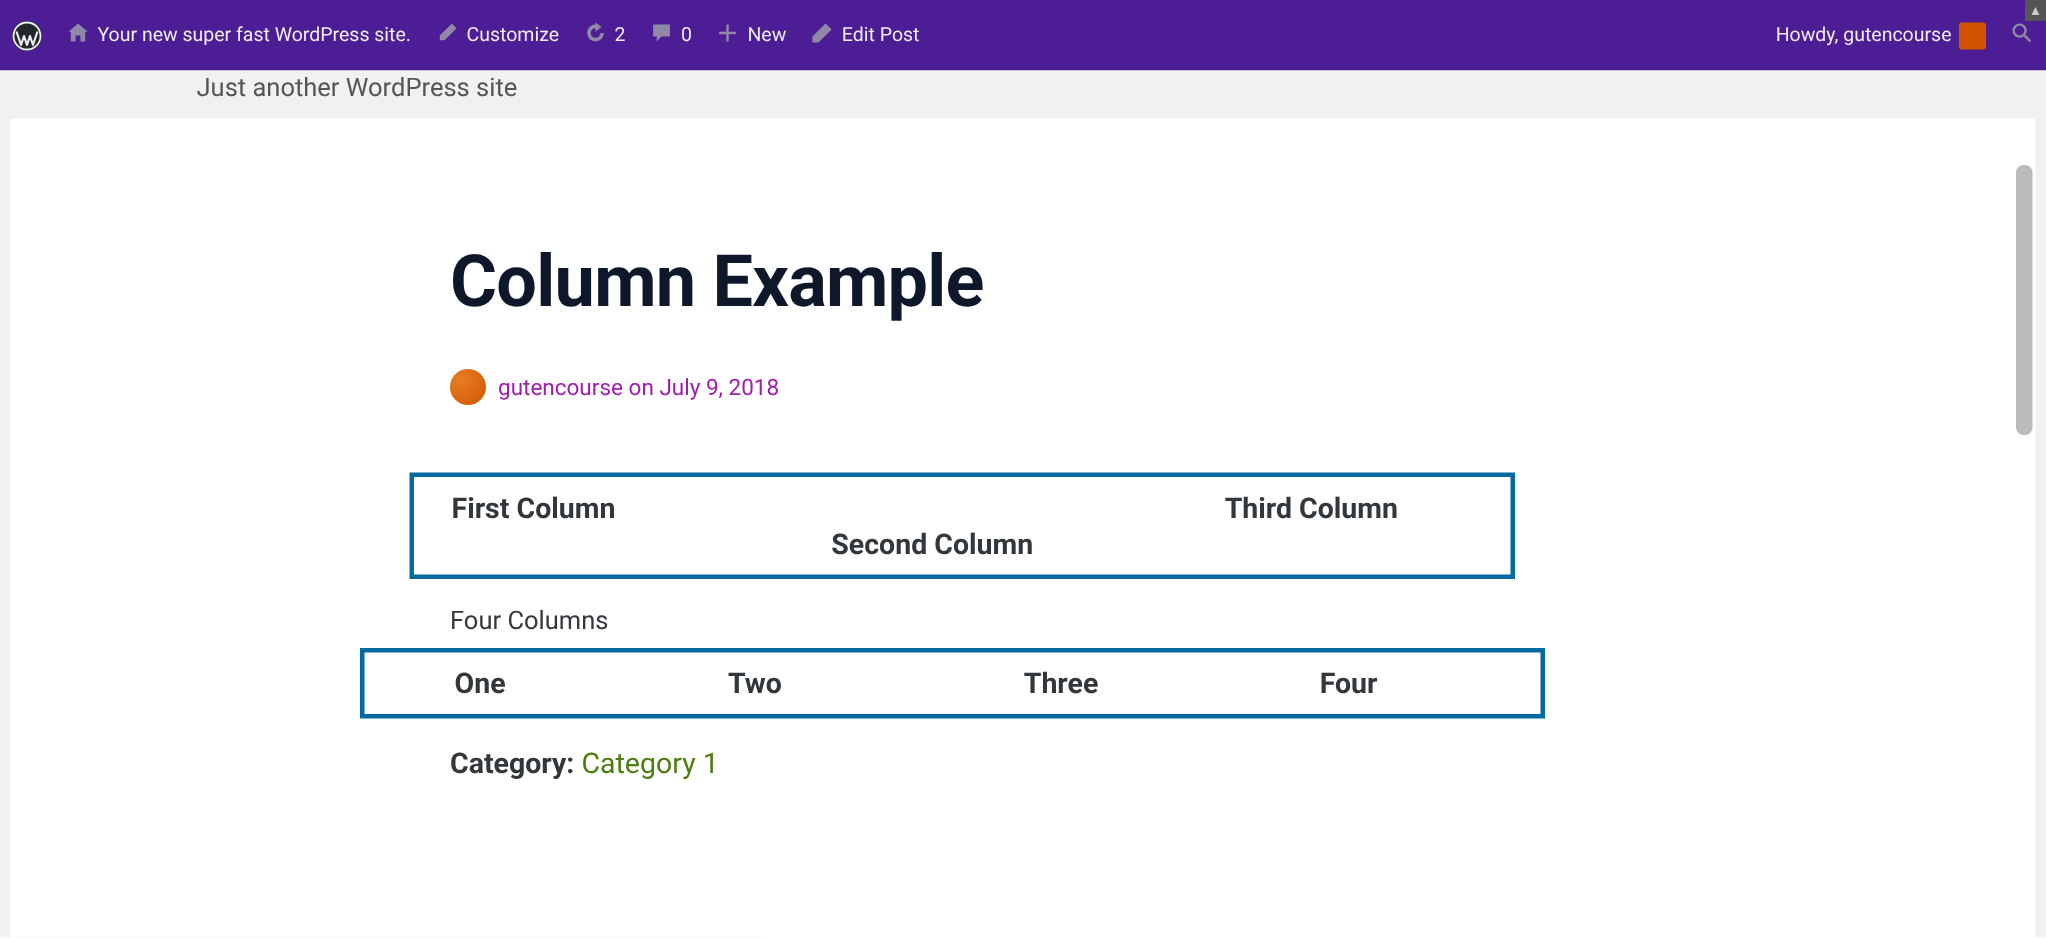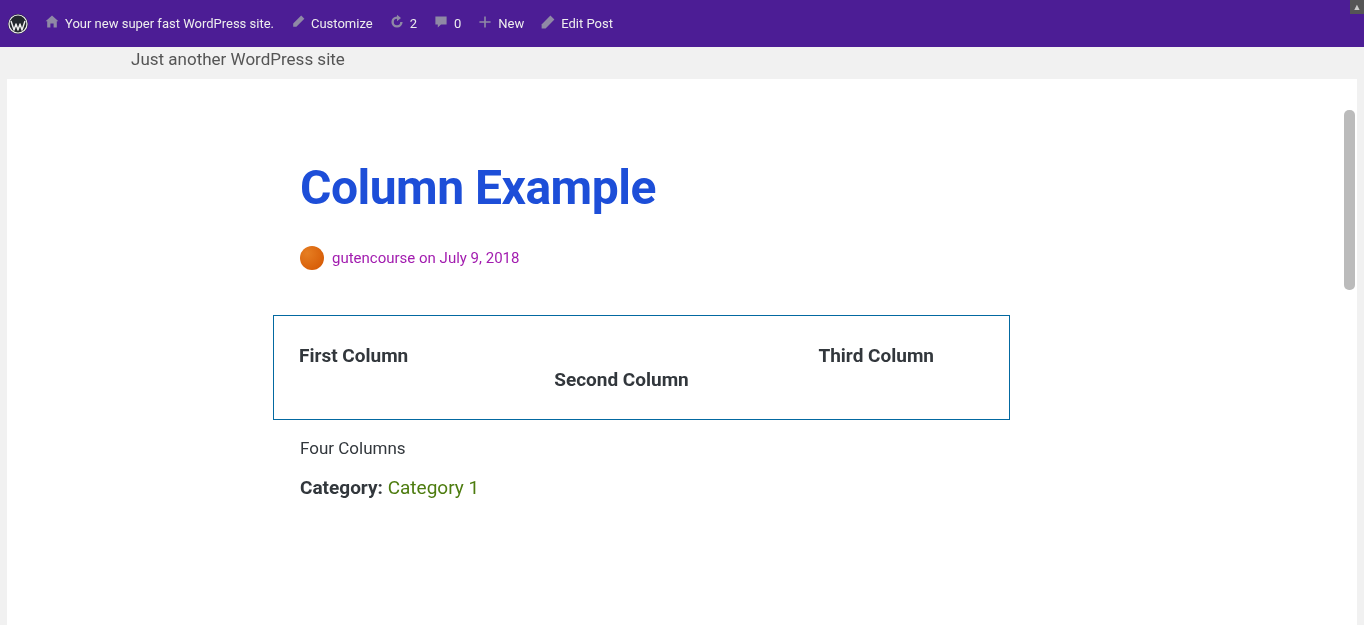--- a/index.html
+++ b/index.html
@@ -73,21 +73,21 @@
       position: relative;
     }
     .content-inner {
       max-width: 740px;
       margin-left: 293px;
     }
     
     .post-title {
       font-size: 48px;
       font-weight: 700;
-      color: #1d4ed8;
+      color: #0f172a;
       margin-bottom: 30px;
       letter-spacing: -0.5px;
     }
     
     .post-meta {
       display: flex;
       align-items: center;
       gap: 8px;
       margin-bottom: 45px;
       font-size: 15px;
@@ -102,22 +102,22 @@
     }
     
     .section-label {
       font-size: 17px;
       color: #32373c;
       margin-bottom: 8px;
       font-weight: 400;
     }
     
     .columns-box {
-      border: 1px solid #0369a1;
-      padding: 28px 25px;
+      border: 3px solid #0369a1;
+      padding: 9px 25px;
       margin-bottom: 18px;
       display: flex;
       justify-content: space-between;
     }
     .columns-box.three {
       margin-left: -27px;
       width: 737px;
     }
     .columns-box.three .col {
       flex: 1;
@@ -234,20 +234,34 @@
     </div>
     <div class="admin-item">
       <span class="admin-icon">
         <svg width="16" height="16" viewBox="0 0 20 20" fill="#a0a5aa">
             <path d="M13 2 L18 7 L7 18 L2 18 L2 13 Z"></path>
           </svg>
       </span>
       <span>Edit Post</span>
     </div>
   </div>
+  <div class="admin-right">
+    <div class="admin-item">
+      <span>Howdy, gutencourse</span>
+      <span class="avatar-small"></span>
+    </div>
+    <div class="admin-item">
+      <span class="admin-icon">
+        <svg width="16" height="16" viewBox="0 0 20 20" fill="#a0a5aa">
+            <circle cx="8" cy="8" r="5" fill="none" stroke="#a0a5aa" stroke-width="2"></circle>
+            <path d="M12 12 L17 17" stroke="#a0a5aa" stroke-width="2"></path>
+          </svg>
+      </span>
+    </div>
+  </div>
 </div>
 
 <div class="scroll-up-btn">▲</div>
 
 <div class="tagline-bar">Just another WordPress site</div>
 
 <div class="content-wrapper">
   <div class="main-scrollbar"></div>
   <div class="content-inner">
 
@@ -262,20 +276,26 @@
       </span>
     </div>
 
     <div class="columns-box three">
       <div class="col">First Column</div>
       <div class="col">Second Column</div>
       <div class="col">Third Column</div>
     </div>
 
     <div class="section-label">Four Columns</div>
+    <div class="columns-box four">
+      <div class="col">One</div>
+      <div class="col">Two</div>
+      <div class="col">Three</div>
+      <div class="col">Four</div>
+    </div>
 
     <div class="category-line">
       <span>Category:</span>
       <span class="category-link">Category 1</span>
     </div>
 
   </div>
 </div>
 
 </body></html>

